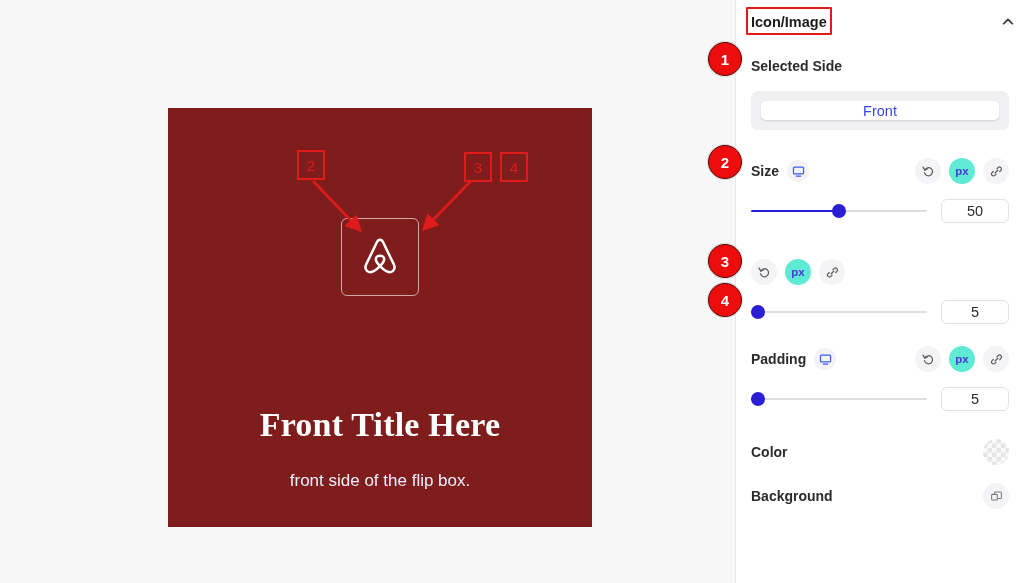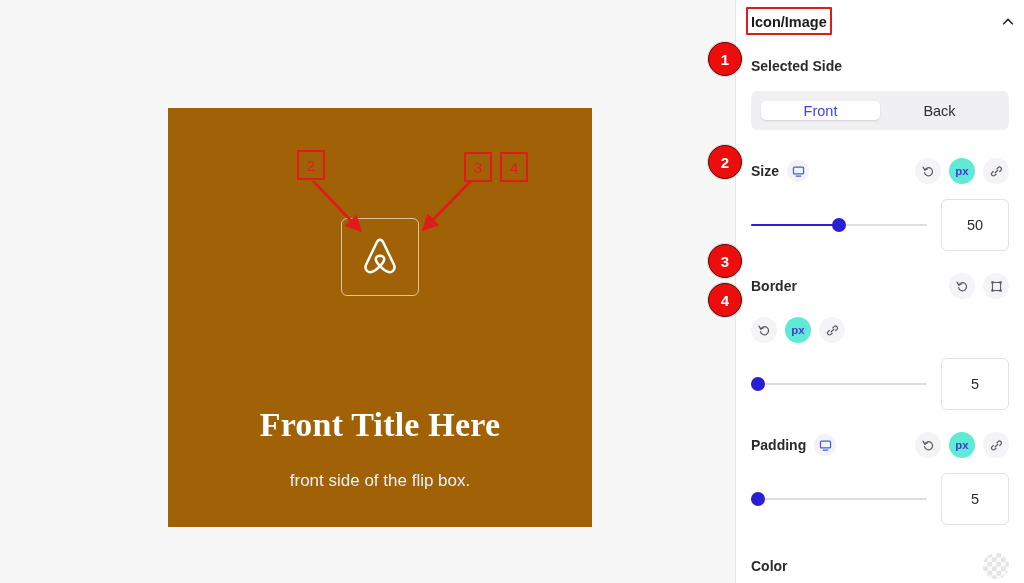--- a/index.html
+++ b/index.html
@@ -21,21 +21,21 @@
     position: absolute;
     left: 0; top: 0;
     width: 735px; height: 583px;
     background: #f7f7f7;
   }
 
   #flipbox {
     position: absolute;
     left: 168px; top: 108px;
     width: 424px; height: 419px;
-    background: #a16207;
+    background: #7f1d1d;
     display: flex;
     flex-direction: column;
     align-items: center;
   }
 
   #icon-frame {
     position: absolute;
     left: 50%;
     transform: translateX(-50%);
     top: 110px;
@@ -236,21 +236,21 @@
     border-radius: 2px;
   }
   .slider-thumb {
     position: absolute;
     width: 14px; height: 14px;
     border-radius: 50%;
     background: #2b1fd6;
     transform: translateX(-50%);
   }
   .num-box {
-    width: 68px; height: 52px;
+    width: 68px; height: 24px;
     border: 1px solid #e2e2e6;
     border-radius: 6px;
     background: #fff;
     display: flex;
     align-items: center;
     justify-content: center;
     font-size: 14.5px;
     color: #2b2b2b;
   }
 
@@ -328,21 +328,20 @@
   </div>
 
   <div class="panel-body">
 
     <div class="spacer-8"></div>
     <div class="row">
       <span class="row-label">Selected Side</span>
     </div>
     <div class="seg">
       <div class="seg-item active">Front</div>
-      <div class="seg-item">Back</div>
     </div>
 
     <div class="spacer-26"></div>
     <div class="row">
       <span class="row-label">
         <span>Size</span>
         <span class="device-btn">
           <svg width="13" height="13" viewBox="0 0 16 16" fill="none" stroke="#3c5ee8" stroke-width="1.5" stroke-linecap="round" stroke-linejoin="round">
             <rect x="1.8" y="2.6" width="12.4" height="8.4" rx="1.2"></rect>
             <line x1="5.2" y1="13.6" x2="10.8" y2="13.6"></line>
@@ -369,40 +368,20 @@
     <div class="slider-row">
       <span class="slider">
         <span class="slider-track"></span>
         <span class="slider-fill" style="width:50%"></span>
         <span class="slider-thumb" style="left:50%"></span>
       </span>
       <span class="num-box">50</span>
     </div>
 
     <div class="spacer-20"></div>
-    <div class="row">
-      <span class="row-label">Border</span>
-      <span class="row-tools">
-        <span class="tool-btn">
-          <svg width="13" height="13" viewBox="0 0 16 16" fill="none" stroke="#5a5a62" stroke-width="1.5" stroke-linecap="round" stroke-linejoin="round">
-            <path d="M3.4 6.2 A5 5 0 1 1 3.1 9.4"></path>
-            <polyline points="1.3,2.6 3.4,6.3 7,4.6"></polyline>
-          </svg>
-        </span>
-        <span class="tool-btn">
-          <svg width="13" height="13" viewBox="0 0 16 16" fill="none" stroke="#5a5a62" stroke-width="1.3">
-            <rect x="3" y="3" width="10" height="10"></rect>
-            <rect x="1.6" y="1.6" width="2.8" height="2.8" fill="#5a5a62" stroke="none"></rect>
-            <rect x="11.6" y="1.6" width="2.8" height="2.8" fill="#5a5a62" stroke="none"></rect>
-            <rect x="1.6" y="11.6" width="2.8" height="2.8" fill="#5a5a62" stroke="none"></rect>
-            <rect x="11.6" y="11.6" width="2.8" height="2.8" fill="#5a5a62" stroke="none"></rect>
-          </svg>
-        </span>
-      </span>
-    </div>
 
     <div class="spacer-14"></div>
     <div class="row">
       <span class="row-tools">
         <span class="tool-btn">
           <svg width="13" height="13" viewBox="0 0 16 16" fill="none" stroke="#5a5a62" stroke-width="1.5" stroke-linecap="round" stroke-linejoin="round">
             <path d="M3.4 6.2 A5 5 0 1 1 3.1 9.4"></path>
             <polyline points="1.3,2.6 3.4,6.3 7,4.6"></polyline>
           </svg>
         </span>
@@ -462,20 +441,29 @@
       <span class="num-box">5</span>
     </div>
 
     <div class="spacer-26"></div>
     <div class="row">
       <span class="row-label">Color</span>
       <span class="swatch-transparent"></span>
     </div>
 
     <div class="spacer-14"></div>
+    <div class="row">
+      <span class="row-label">Background</span>
+      <span class="tool-btn">
+        <svg width="13" height="13" viewBox="0 0 16 16" fill="none" stroke="#7a7a82" stroke-width="1.3" stroke-linejoin="round">
+          <rect x="2" y="5.4" width="7" height="7" rx="1"></rect>
+          <path d="M5.6 5.4 V3.4 a1 1 0 0 1 1 -1 H13 a1 1 0 0 1 1 1 V9.4 a1 1 0 0 1 -1 1 H9"></path>
+        </svg>
+      </span>
+    </div>
 
   </div>
 </div>
 
 <div class="anno-badge" style="left:708px; top:42px;">1</div>
 <div class="anno-badge" style="left:708px; top:145px;">2</div>
 <div class="anno-badge" style="left:708px; top:244px;">3</div>
 <div class="anno-badge" style="left:708px; top:283px;">4</div>
 
 <div id="anno-title-box"></div>

